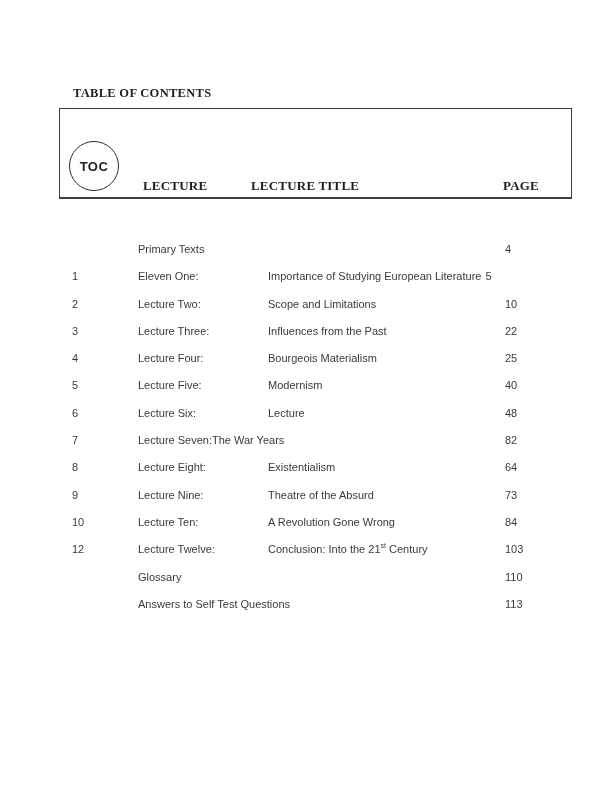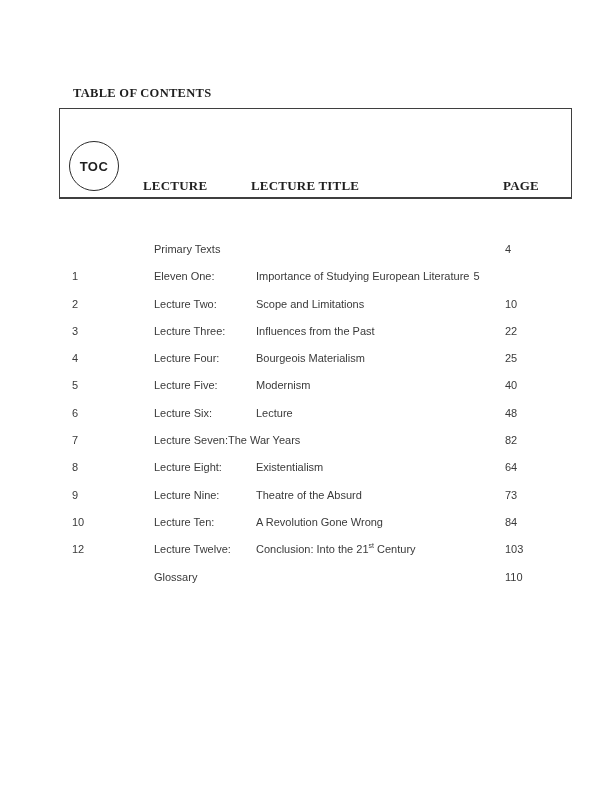--- a/index.html
+++ b/index.html
@@ -76,22 +76,22 @@
     height: 27.3px;
   }
   .row span {
     position: absolute;
     top: 0;
     font-size: 11px;
     color: #3a3a3a;
     white-space: nowrap;
   }
   .c-num   { left: 12px; }
-  .c-lec   { left: 94px; }
-  .c-title { left: 196px; }
+  .c-lec   { left: 78px; }
+  .c-title { left: 208px; }
   .c-page  { left: 445px; }
   .c-title sup {
     font-size: 7px;
     line-height: 0;
     vertical-align: super;
   }
   .c-title .inline-page {
     position: static;
     margin-left: 4px;
   }
@@ -185,16 +185,20 @@
       <div class="row">
         <span class="c-num">12</span>
         <span class="c-lec">Lecture Twelve:</span>
         <span class="c-title">Conclusion: Into the 21<sup>st</sup> Century</span>
         <span class="c-page">103</span>
       </div>
       <div class="row">
         <span class="c-lec">Glossary</span>
         <span class="c-page">110</span>
       </div>
+      <div class="row">
+        <span class="c-lec">Answers to Self Test Questions</span>
+        <span class="c-page">113</span>
+      </div>
     </div>
 
   <div class="footer-page-num">2</div>
 </div>
 
 </body></html>

